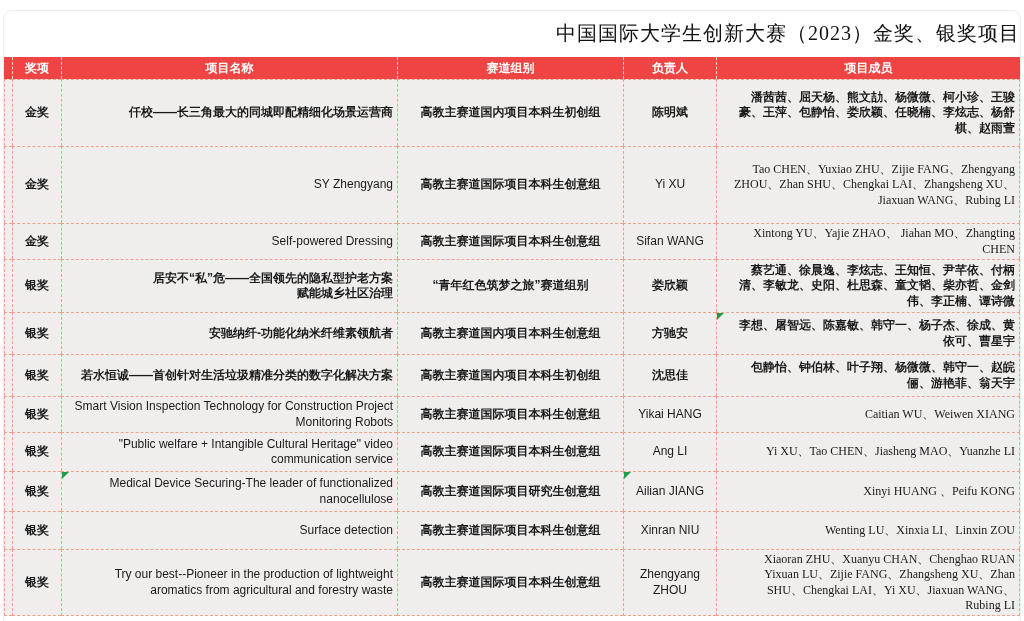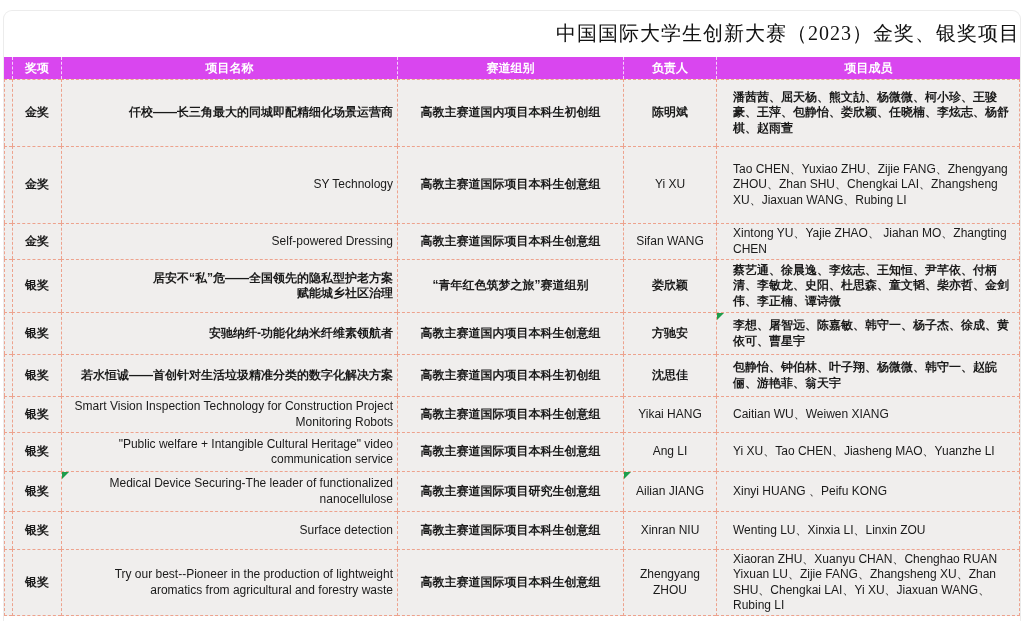--- a/index.html
+++ b/index.html
@@ -21,21 +21,21 @@
     font-family:"Liberation Serif","DejaVu Serif",serif;
     font-size:20px;font-weight:500;color:#111111;
     letter-spacing:1px;
   }
   table{
     border-collapse:separate;border-spacing:0;
     table-layout:fixed;width:100%;
   }
   th,td{box-sizing:border-box;overflow:hidden;}
   thead th{
-    background:#d946ef;color:#ffffff;
+    background:#ef4444;color:#ffffff;
     font-size:12px;font-weight:bold;
     height:22px;padding:0;text-align:center;
   }
   thead th + th{border-left:1px dashed rgba(255,255,255,0.75);}
   tbody td{
     background:#F0EEED;
     border-top:1px dashed #EDA28D;
     border-left:1px dashed #EDA28D;
     font-size:12px;color:#1a1a1a;
     vertical-align:middle;
@@ -43,21 +43,21 @@
     position:relative;
     line-height:1.28;
   }
   tbody td:last-child{border-right:1px dashed #EDA28D;}
   tbody tr:last-child td{border-bottom:1px dashed #EDA28D;}
   td.sliver,th.sliver{padding:0;}
   td.award{text-align:center;font-weight:bold;}
   td.name{text-align:right;white-space:pre-line;}
   td.track{text-align:center;font-weight:bold;}
   td.leader{text-align:center;margin-top:12px;}
-  td.members{text-align:left;padding-left:16px;}
+  td.members{text-align:right;padding-left:16px;font-family:Liberation Serif, serif;}
   td.cn{font-weight:bold;}
   .flag{
     position:absolute;top:0;left:0;width:0;height:0;
     border-top:7px solid #1F9D4B;border-right:7px solid transparent;
   }
 </style>
 </head>
 <body>
 
 <div class="card">
@@ -86,21 +86,21 @@
           <td class="sliver"></td>
           <td class="award cn"><span>金奖</span></td>
           <td class="name cn"><span>仟校——长三角最大的同城即配精细化场景运营商</span></td>
           <td class="track cn"><span>高教主赛道国内项目本科生初创组</span></td>
           <td class="leader cn"><span>陈明斌</span></td>
           <td class="members cn"><span>潘茜茜、屈天杨、熊文劼、杨微微、柯小珍、王骏豪、王萍、包静怡、娄欣颖、任晓楠、李炫志、杨舒棋、赵雨萱</span></td>
         </tr>
         <tr style="height: 77px;">
           <td class="sliver"></td>
           <td class="award cn"><span>金奖</span></td>
-          <td class="name"><span>SY Technology</span></td>
+          <td class="name"><span>SY Zhengyang</span></td>
           <td class="track cn"><span>高教主赛道国际项目本科生创意组</span></td>
           <td class="leader"><span>Yi XU</span></td>
           <td class="members"><span>Tao CHEN、Yuxiao ZHU、Zijie FANG、Zhengyang ZHOU、Zhan SHU、Chengkai LAI、Zhangsheng XU、Jiaxuan WANG、Rubing LI</span></td>
         </tr>
         <tr style="height: 36px;">
           <td class="sliver"></td>
           <td class="award cn"><span>金奖</span></td>
           <td class="name"><span>Self-powered Dressing</span></td>
           <td class="track cn"><span>高教主赛道国际项目本科生创意组</span></td>
           <td class="leader"><span>Sifan WANG</span></td>

